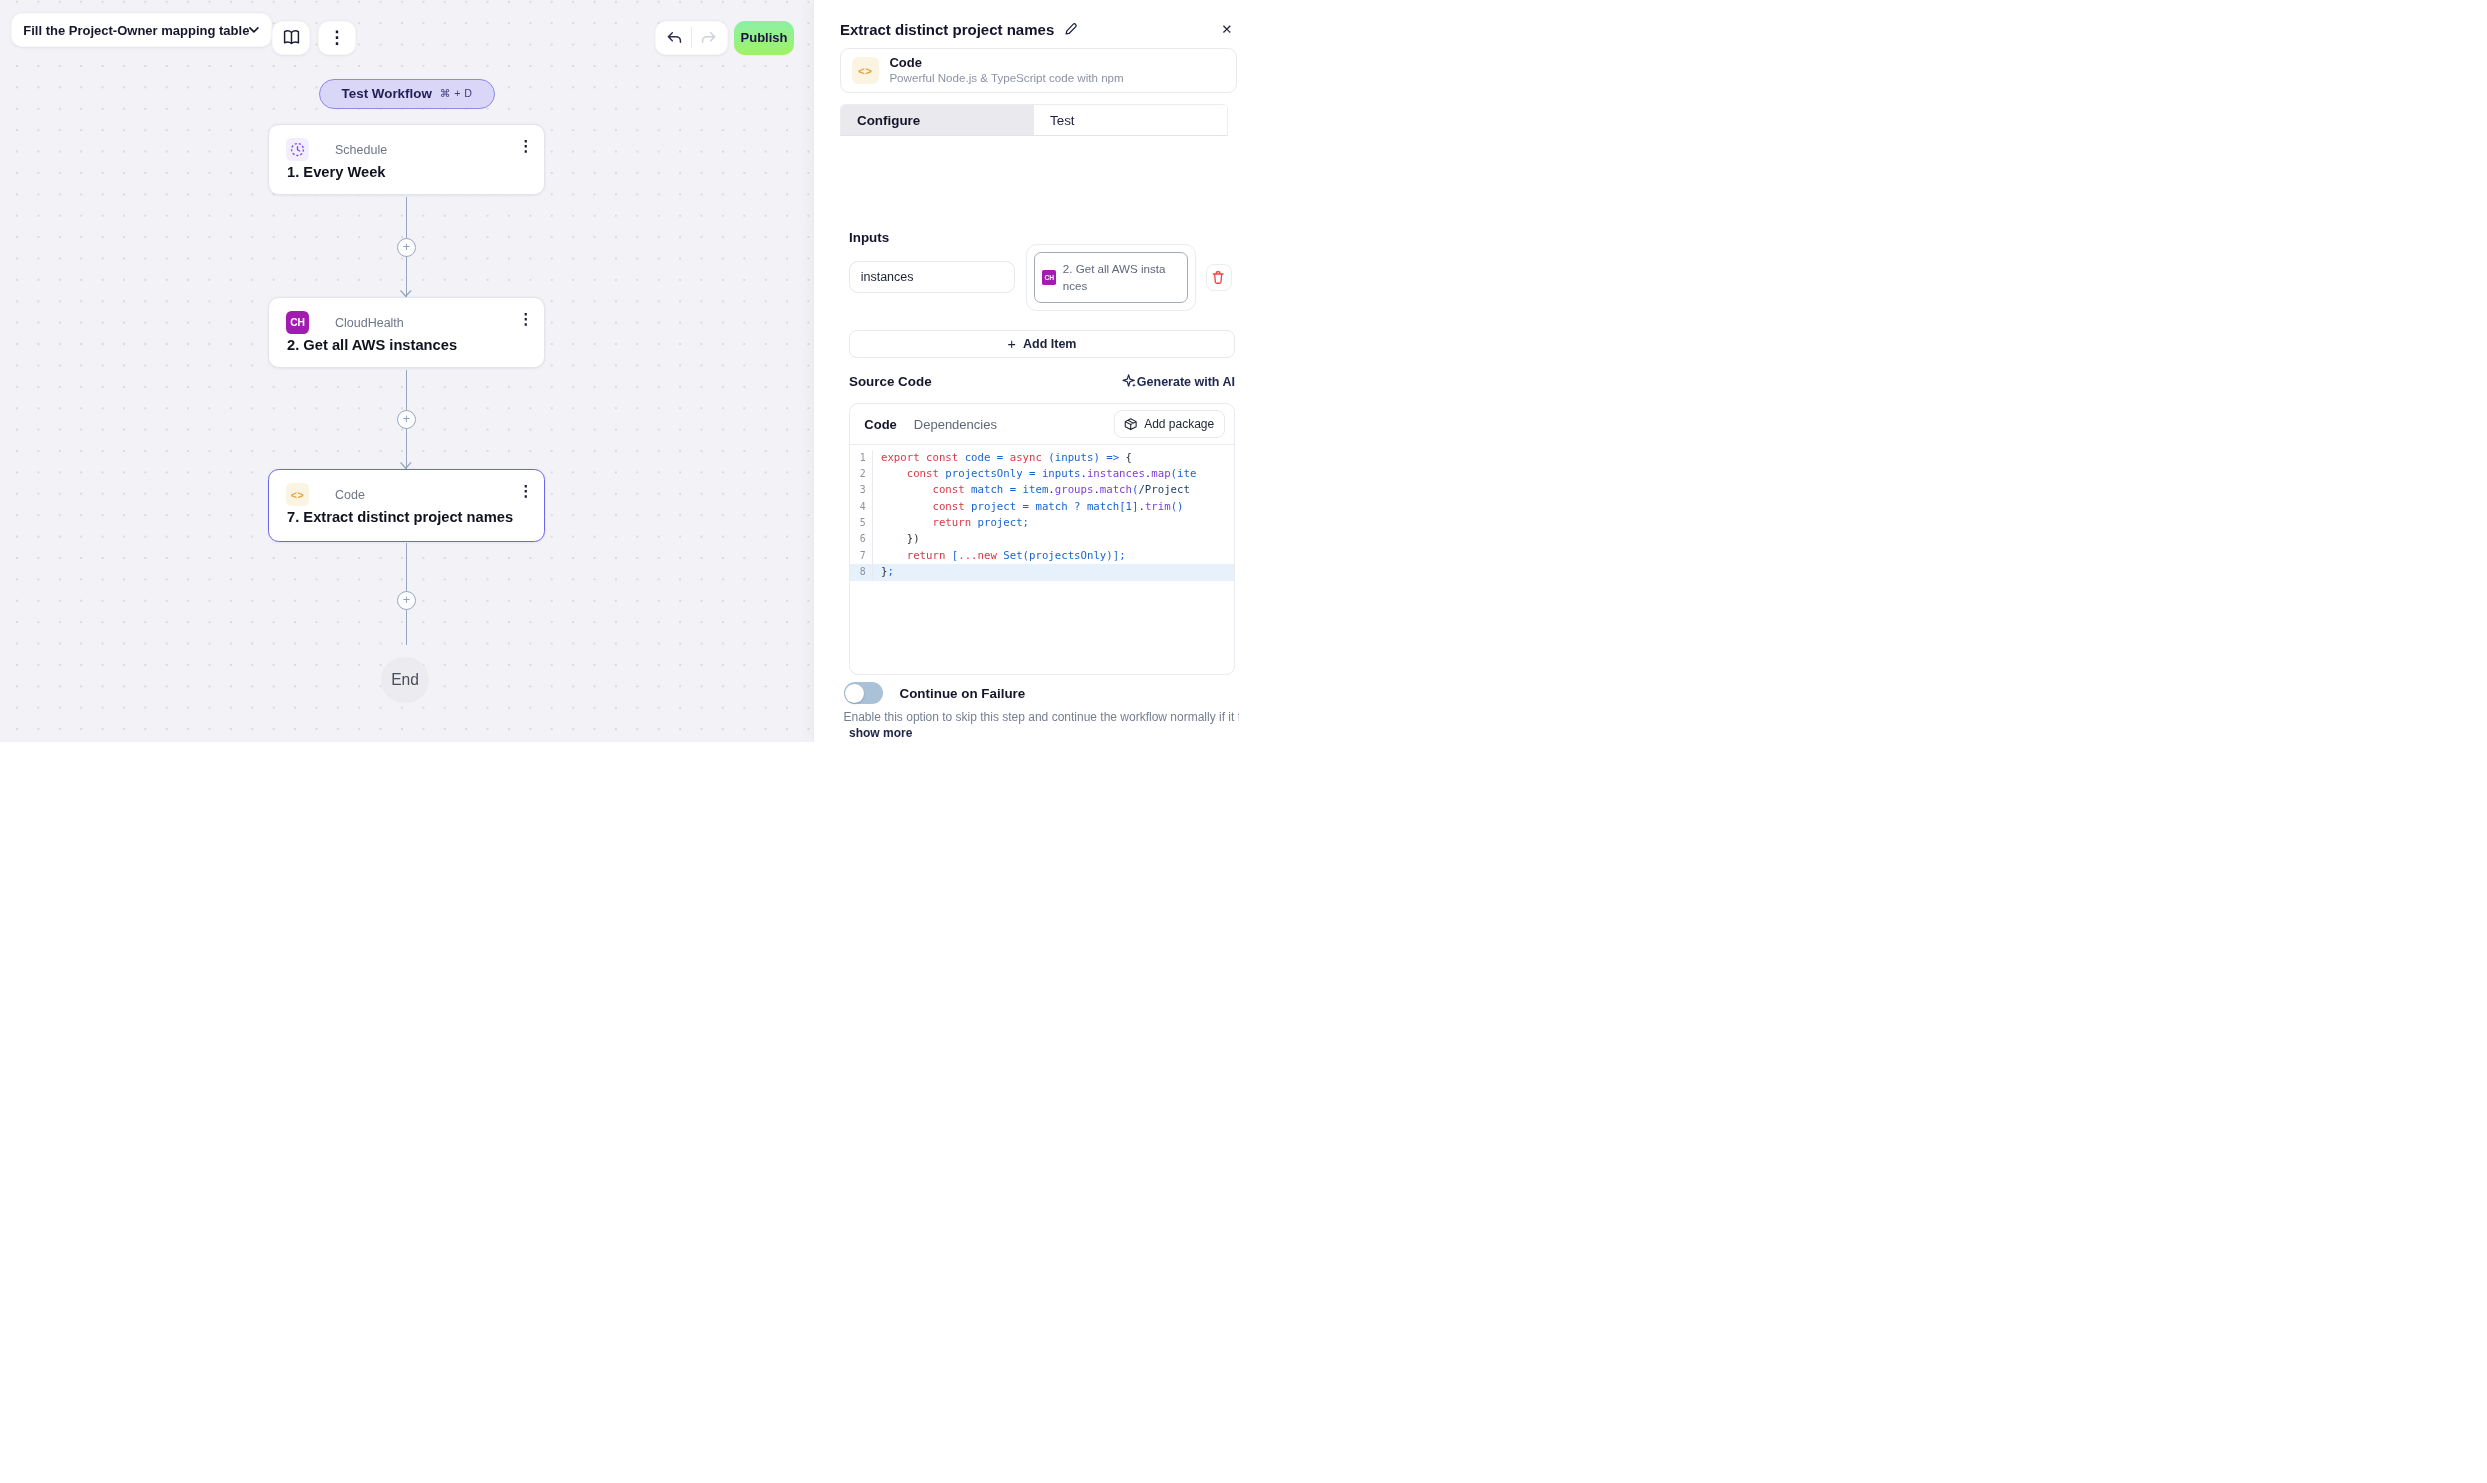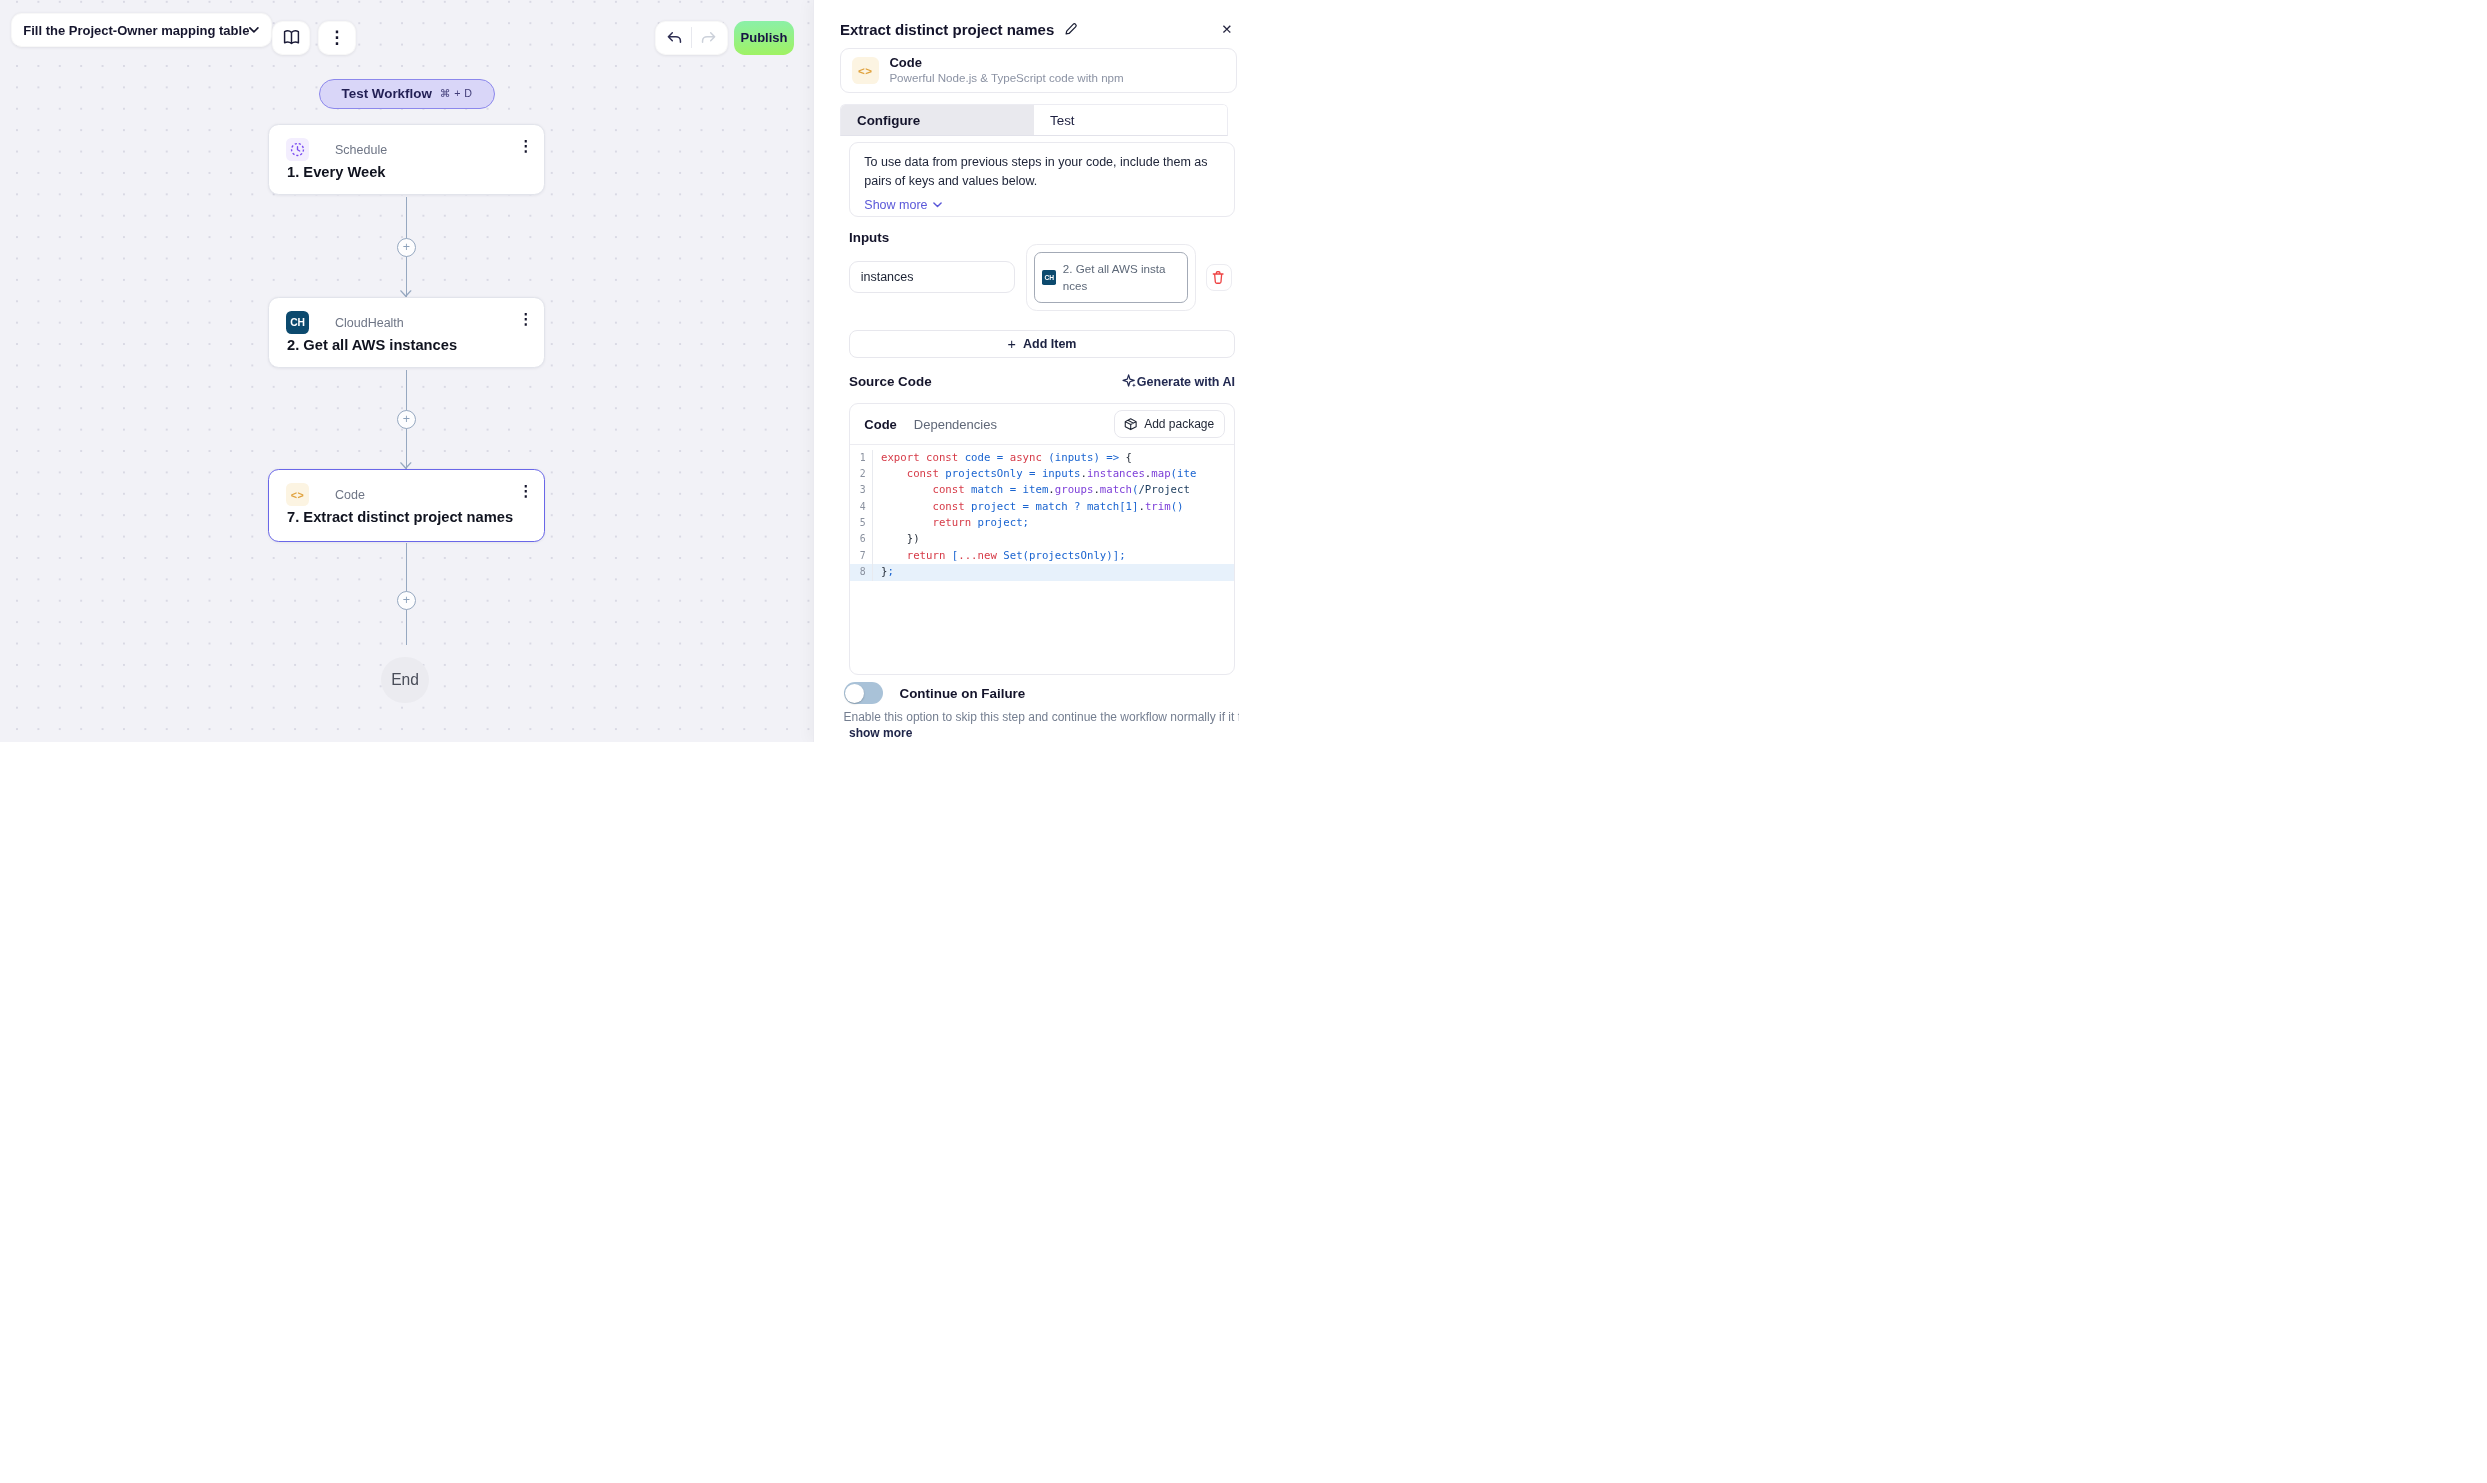--- a/index.html
+++ b/index.html
@@ -27,21 +27,21 @@
   .test-pill .sc { font-size:10.7px; font-weight:500; color:#413d78; letter-spacing:0.4px; }
 
   .node { position:absolute; left:268px; width:277px; height:71px; background:#fff; border:0.9px solid #e2e4eb; border-radius:10.7px;
     box-shadow:0 0.9px 2.7px rgba(20,20,43,.06); cursor:pointer; }
   .node.selected { border:1.8px solid #6a67e8; height:73px; }
   .node .appicon { position:absolute; left:17px; top:13.4px; width:23px; height:23px; border-radius:5.4px; display:flex; align-items:center; justify-content:center; }
   .node .applbl { position:absolute; left:50px; top:18px; font-size:12.5px; color:#6e7585;margin-left:16px; }
   .node .kebab { position:absolute; right:10.7px; top:11.6px; font-size:15px; font-weight:700; color:#14142b; cursor:pointer; }
   .node .title { position:absolute; left:18px; top:39px; font-size:14.7px; font-weight:700; color:#10131f; white-space:nowrap; }
   .icon-sched { background:#f3eefe; }
-  .icon-ch, .ch-chip { background:#0c4a6e; color:#fff; font-weight:700; }
+  .icon-ch, .ch-chip { background:#a21caf; color:#fff; font-weight:700; }
   .icon-ch { font-size:10.3px; letter-spacing:-0.3px; }
   .icon-code { background:#fcf4e2; color:#e0a23e; font-weight:700; font-size:10.7px; letter-spacing:0.4px; }
 
   .conn-line { position:absolute; left:406px; width:1.3px; background:#96a8c0; }
   .conn-plus { position:absolute; left:397px; width:19px; height:19px; border-radius:50%; background:#fdfdfe; border:1.3px solid #96a8c0;
     color:#8ba0ba; font-size:12.5px; line-height:16px; text-align:center; cursor:pointer; }
   .conn-arrow { position:absolute; left:400px; }
 
   .end-pill { position:absolute; left:381px; top:657px; width:48px; height:46px; border-radius:23px; background:#ebebf0;
     display:flex; align-items:center; justify-content:center; font-size:15.6px; color:#494d59; }
@@ -225,29 +225,20 @@
         <div class="nm">Code</div>
         <div class="ds">Powerful Node.js &amp; TypeScript code with npm</div>
       </div>
     </div>
 
     <div class="tabs">
       <div class="tab active">Configure</div>
       <div class="tab idle">Test</div>
     </div>
 
-    <div class="info-box">
-      <div class="txt">To use data from previous steps in your code, include them as pairs of keys and values below.</div>
-      <div class="show-more">
-        <span>Show more</span>
-        <svg width="9" height="5.4" viewBox="0 0 10 6">
-            <polyline points="1,1 5,5 9,1" fill="none" stroke="#5a58d9" stroke-width="1.6" stroke-linecap="round" stroke-linejoin="round"></polyline>
-          </svg>
-      </div>
-    </div>
 
     <div class="inputs-label">Inputs</div>
 
     <input class="input-key" value="instances" style="">
 
     <div class="value-tag-outer">
       <div class="value-tag-inner">
         <span class="ch-chip">CH</span>
         <span class="tag-text">2. Get all AWS instances</span>
       </div>

